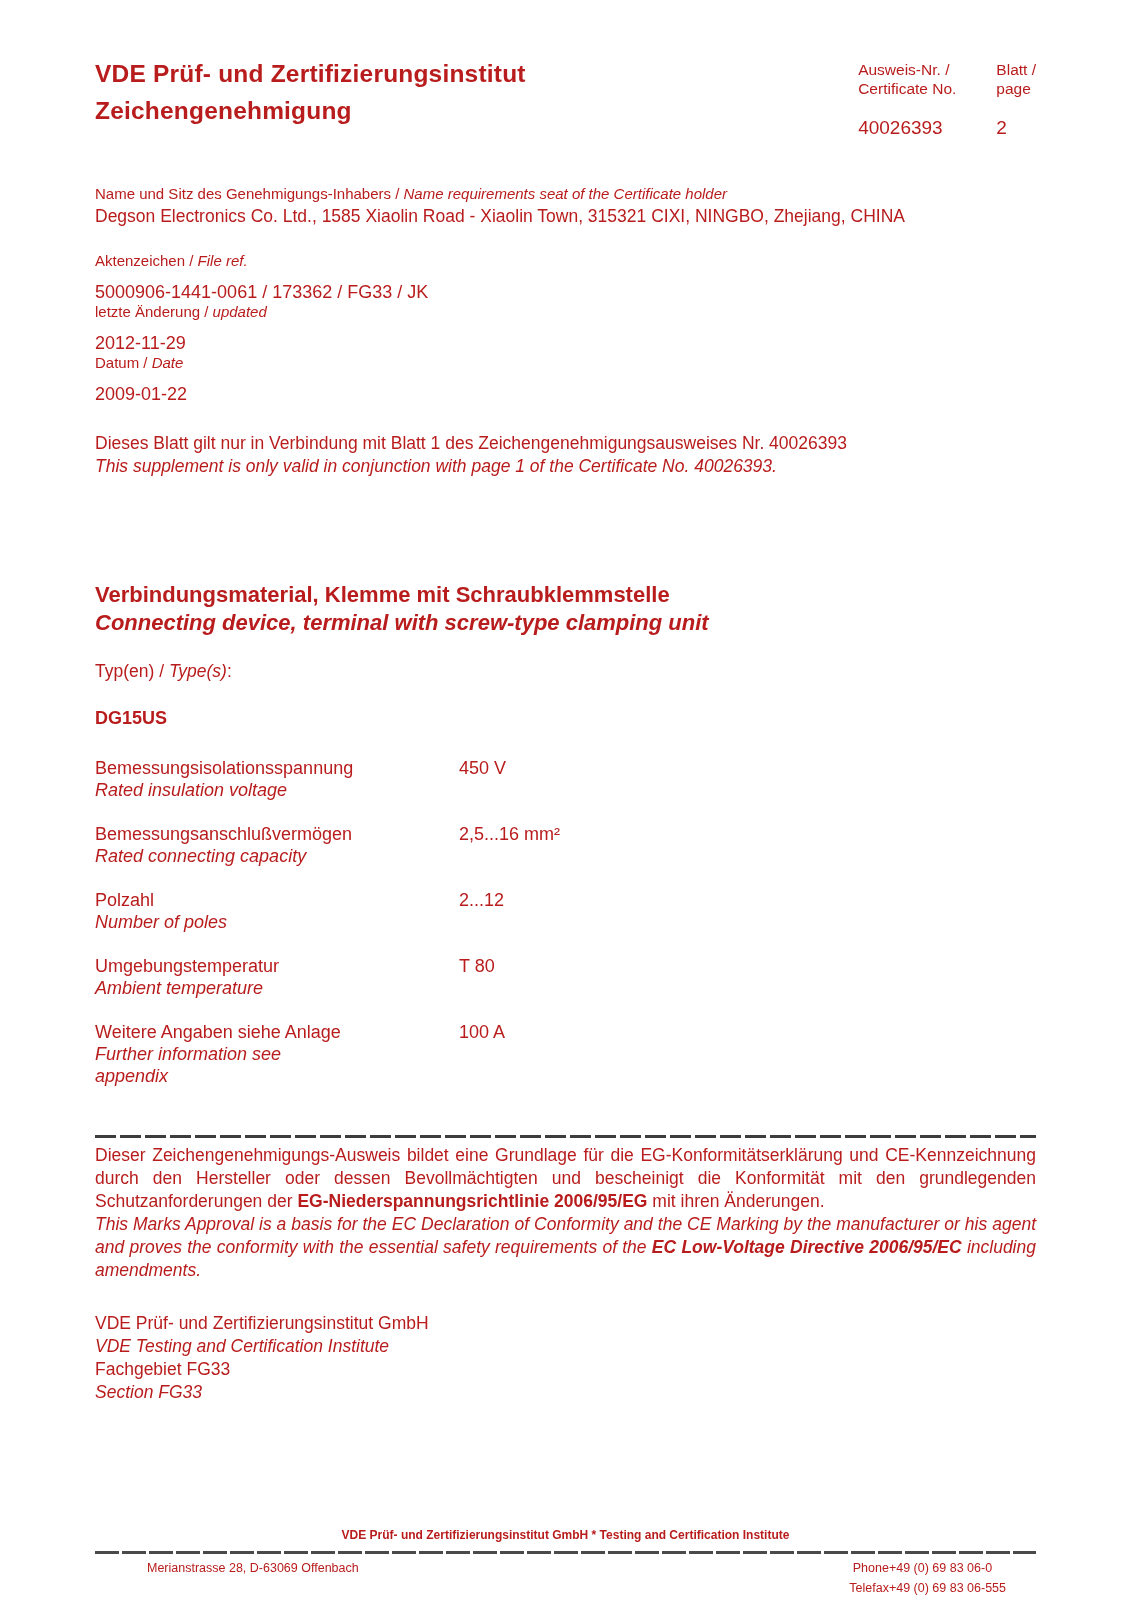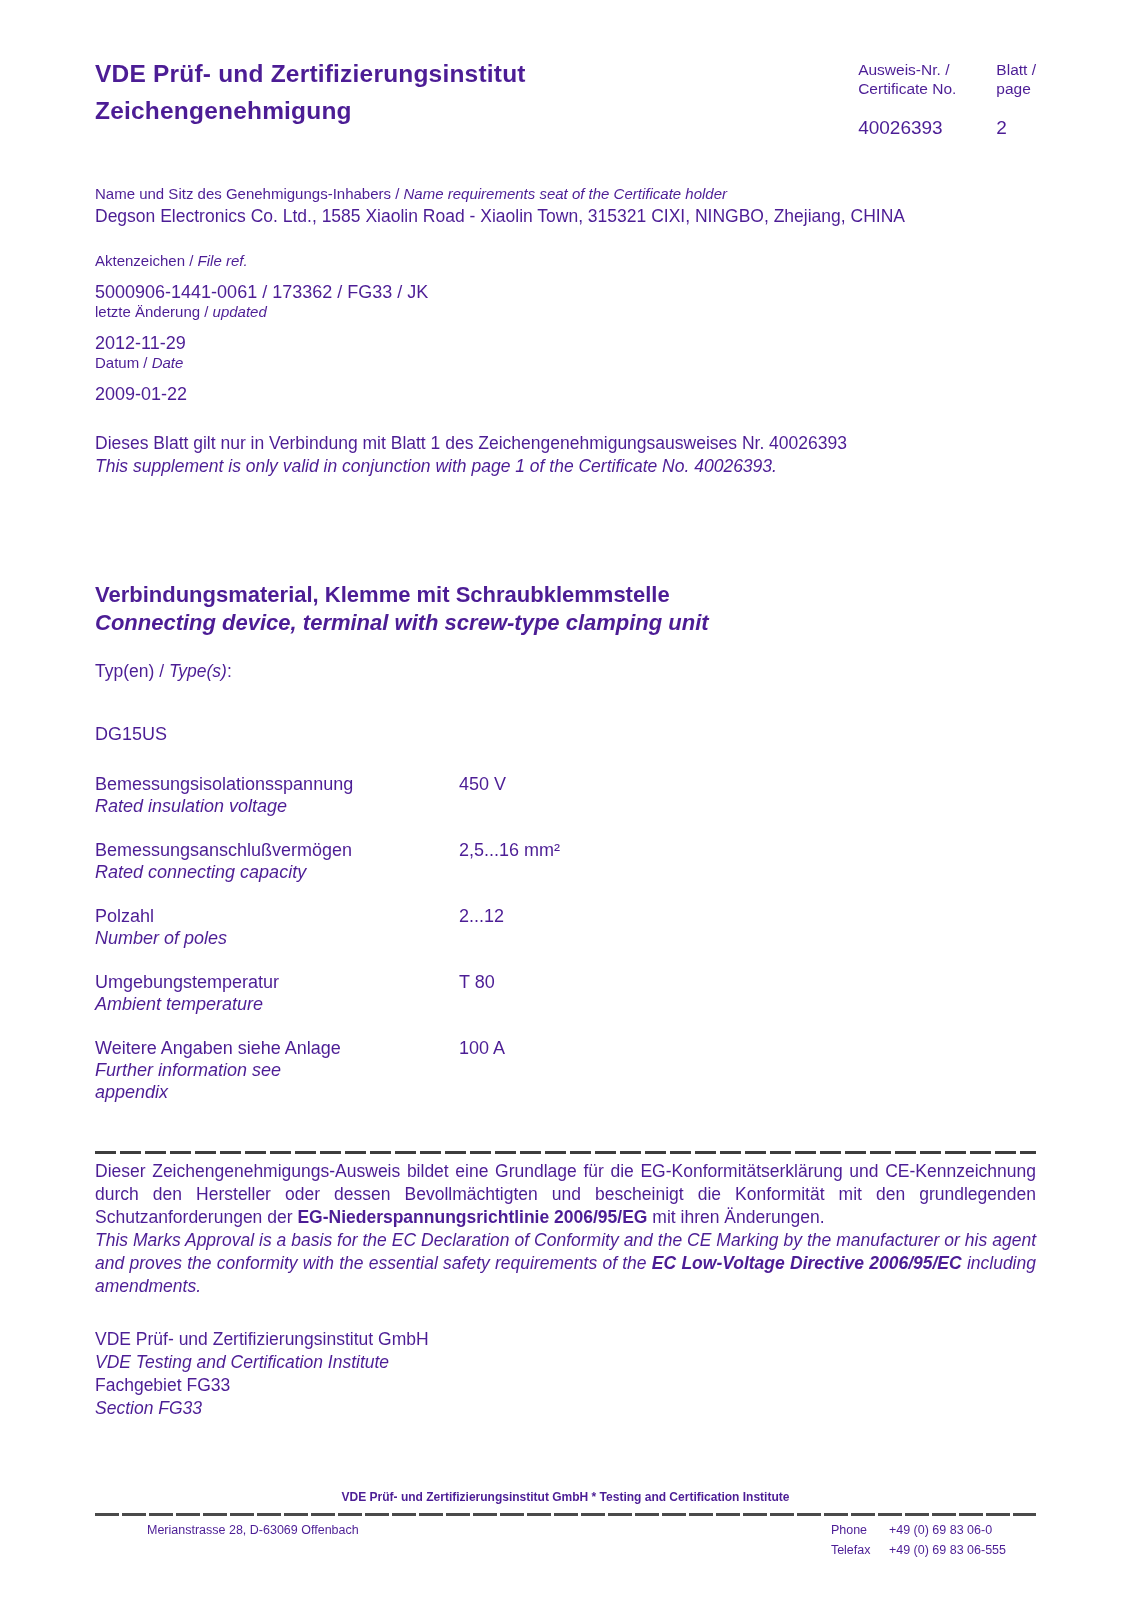--- a/index.html
+++ b/index.html
@@ -2,21 +2,21 @@
 <html><head>
 <meta charset="utf-8">
 <style>
   html, body { margin: 0; padding: 0; background: #ffffff; }
   .page {
     position: relative;
     width: 1131px;
     height: 1600px;
     background: #ffffff;
     font-family: "Liberation Sans", sans-serif;
-    color: #4c1d95;
+    color: #b91c1c;
     overflow: hidden;
     margin: 0 auto;
   }
   .content { padding: 55px 95px 0 95px; }
 
   
   .header-row { display: flex; justify-content: space-between; align-items: flex-start; }
   .doc-title { font-size: 24.5px; font-weight: bold; line-height: 37px; letter-spacing: 0.2px; }
   .cert-block { display: flex; gap: 40px; padding-top: 5px; }
   .cert-col .lbl { font-size: 15.5px; line-height: 19px; }
@@ -34,21 +34,21 @@
   .fr-left { width: 605px; }
   .fr-mid { width: 200px; }
   .fr-right { flex: 1; }
 
   
   .supplement { margin-top: 27px; font-size: 17.5px; line-height: 22.5px; }
 
   
   .product-heading { margin-top: 104px; font-size: 22px; font-weight: bold; line-height: 28px; }
   .types-line { margin-top: 24px; font-size: 17.5px; }
-  .type-value { margin-top: 42px; font-size: 18px; font-weight: normal; }
+  .type-value { margin-top: 26px; font-size: 18px; font-weight: bold; }
 
   
   .specs { margin-top: 28px; }
   .spec-row { display: flex; margin-bottom: 22px; gap: 46px; }
   .spec-label { width: 318px; font-size: 18px; line-height: 22px; }
   .spec-label .en { display: block; max-width: 232px; }
   .spec-value { font-size: 18px; line-height: 22px; }
 
   
   .rule-mid {
@@ -64,26 +64,26 @@
 
   
   .legal { margin-top: 6px; font-size: 17.5px; line-height: 23px; text-align: justify; }
   .legal .b { font-weight: bold; }
   .legal .en-par { font-style: italic; }
 
   
   .signature { margin-top: 30px; font-size: 17.5px; line-height: 23px; }
 
   
-  .footer { position: absolute; left: 95px; right: 95px; top: 1490px; }
+  .footer { position: absolute; left: 95px; right: 95px; top: 1528px; }
   .footer-institute { text-align: center; font-size: 12px; font-weight: bold; line-height: 15px; }
   .footer-row { display: flex; margin-top: 4px; font-size: 12.5px; line-height: 20px; }
   .footer-address { margin-left: 52px; }
   .footer-contact { margin-left: auto; margin-right: 30px; }
-  .contact-line { display: flex; }
+  .contact-line { display: flex; text-align: right; }
   .contact-lbl { width: 58px; }
 </style>
 </head>
 <body>
 
 <div class="page">
   <div class="content">
 
     <div class="header-row">
       <div class="doc-title">

